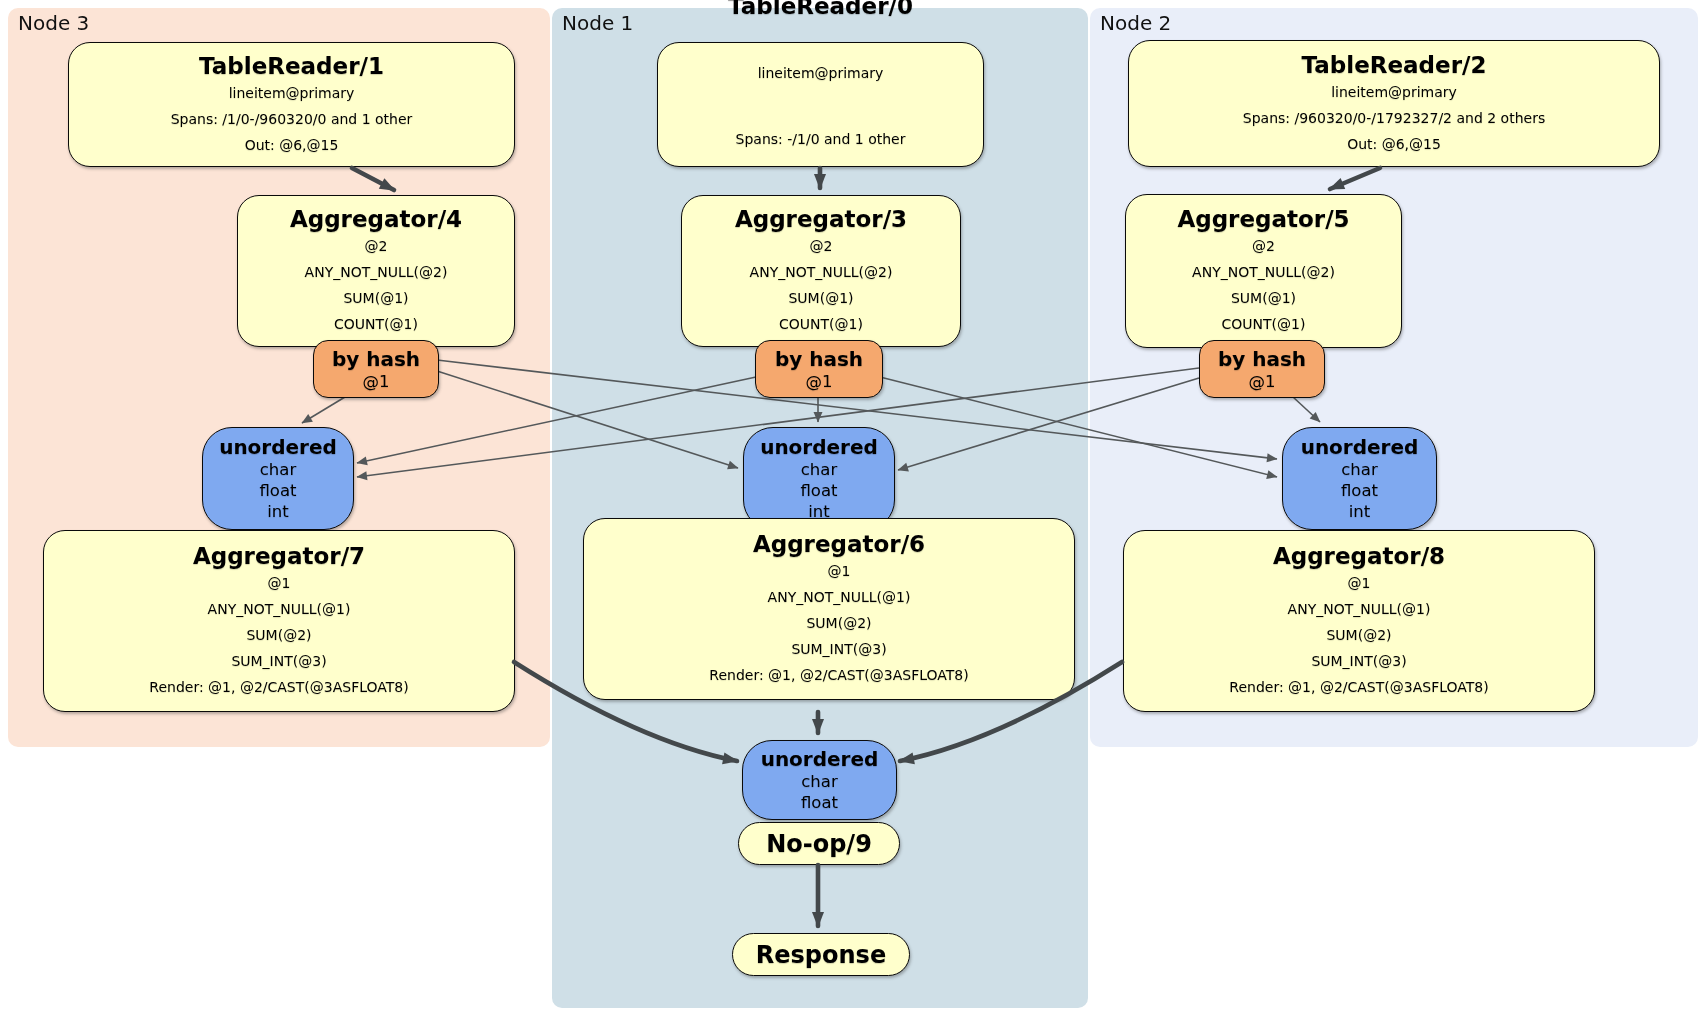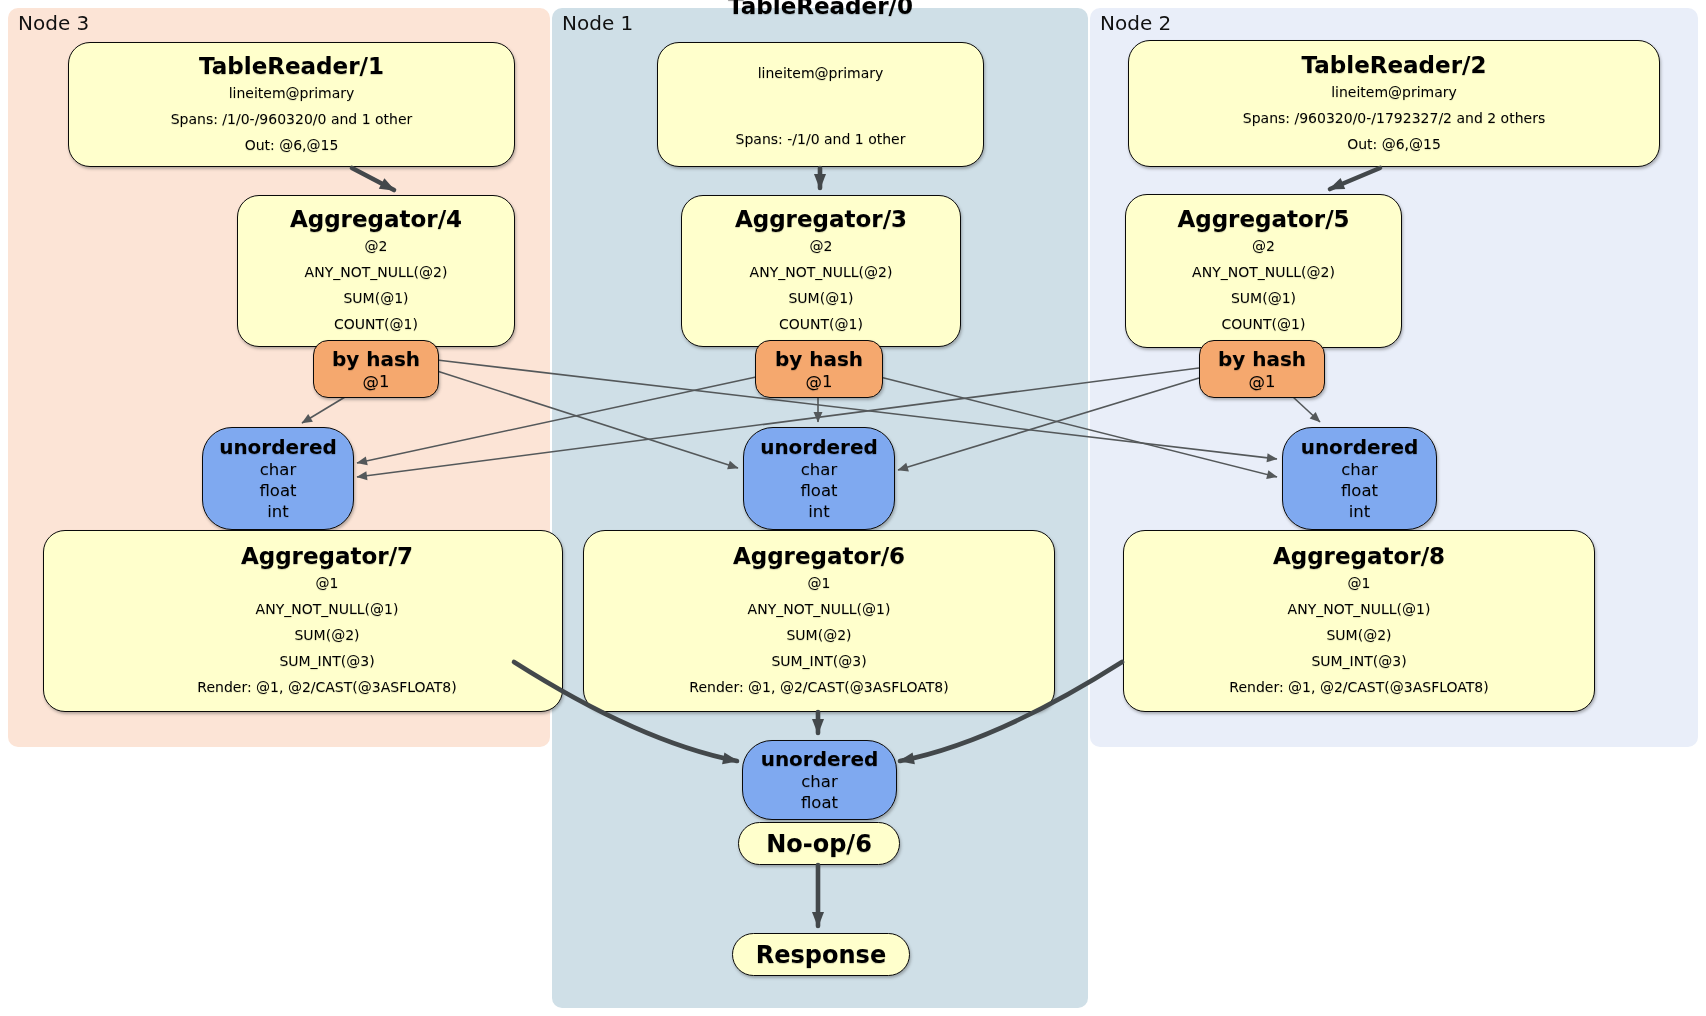--- a/index.html
+++ b/index.html
@@ -123,29 +123,29 @@
     <div class="bl">float</div>
     <div class="bl">int</div>
   </div>
   <div class="box sync small" style="left:1282px;top:427px;width:153px;height:101px;">
     <div class="t">unordered</div>
     <div class="bl">char</div>
     <div class="bl">float</div>
     <div class="bl">int</div>
   </div>
 
-  <div class="box proc" style="left:43px;top:530px;width:470px;height:180px;padding-left:48px;">
+  <div class="box proc" style="left:43px;top:530px;width:470px;height:180px;">
     <div class="t">Aggregator/7</div>
     <div class="bl">@1</div>
     <div class="bl">ANY_NOT_NULL(@1)</div>
     <div class="bl">SUM(@2)</div>
     <div class="bl">SUM_INT(@3)</div>
     <div class="bl">Render: @1, @2/CAST(@3ASFLOAT8)</div>
   </div>
-  <div class="box proc" style="left:583px;top:530px;width:470px;height:180px;">
+  <div class="box proc" style="left:583px;top:518px;width:470px;height:180px;padding-left:20px;">
     <div class="t">Aggregator/6</div>
     <div class="bl">@1</div>
     <div class="bl">ANY_NOT_NULL(@1)</div>
     <div class="bl">SUM(@2)</div>
     <div class="bl">SUM_INT(@3)</div>
     <div class="bl">Render: @1, @2/CAST(@3ASFLOAT8)</div>
   </div>
   <div class="box proc" style="left:1123px;top:530px;width:470px;height:180px;">
     <div class="t">Aggregator/8</div>
     <div class="bl">@1</div>
@@ -155,21 +155,21 @@
     <div class="bl">Render: @1, @2/CAST(@3ASFLOAT8)</div>
   </div>
 
   <div class="box sync small" style="left:742px;top:740px;width:153px;height:78px;">
     <div class="t">unordered</div>
     <div class="bl">char</div>
     <div class="bl">float</div>
   </div>
 
   <div class="box proc solo" style="left:738px;top:822px;width:160px;height:41px;">
-    <div class="t">No-op/6</div>
+    <div class="t">No-op/9</div>
   </div>
 
   <div class="box proc solo" style="left:732px;top:933px;width:176px;height:41px;">
     <div class="t">Response</div>
   </div>
 
   <svg class="edges-top" width="1706" height="1016" viewBox="0 0 1706 1016">
     <defs>
       <marker id="mth" markerUnits="userSpaceOnUse" markerWidth="19" markerHeight="15" refX="15" refY="7" orient="auto">
         <path d="M1,1 L16.5,7 L1,13 z" fill="#43484b"></path>

